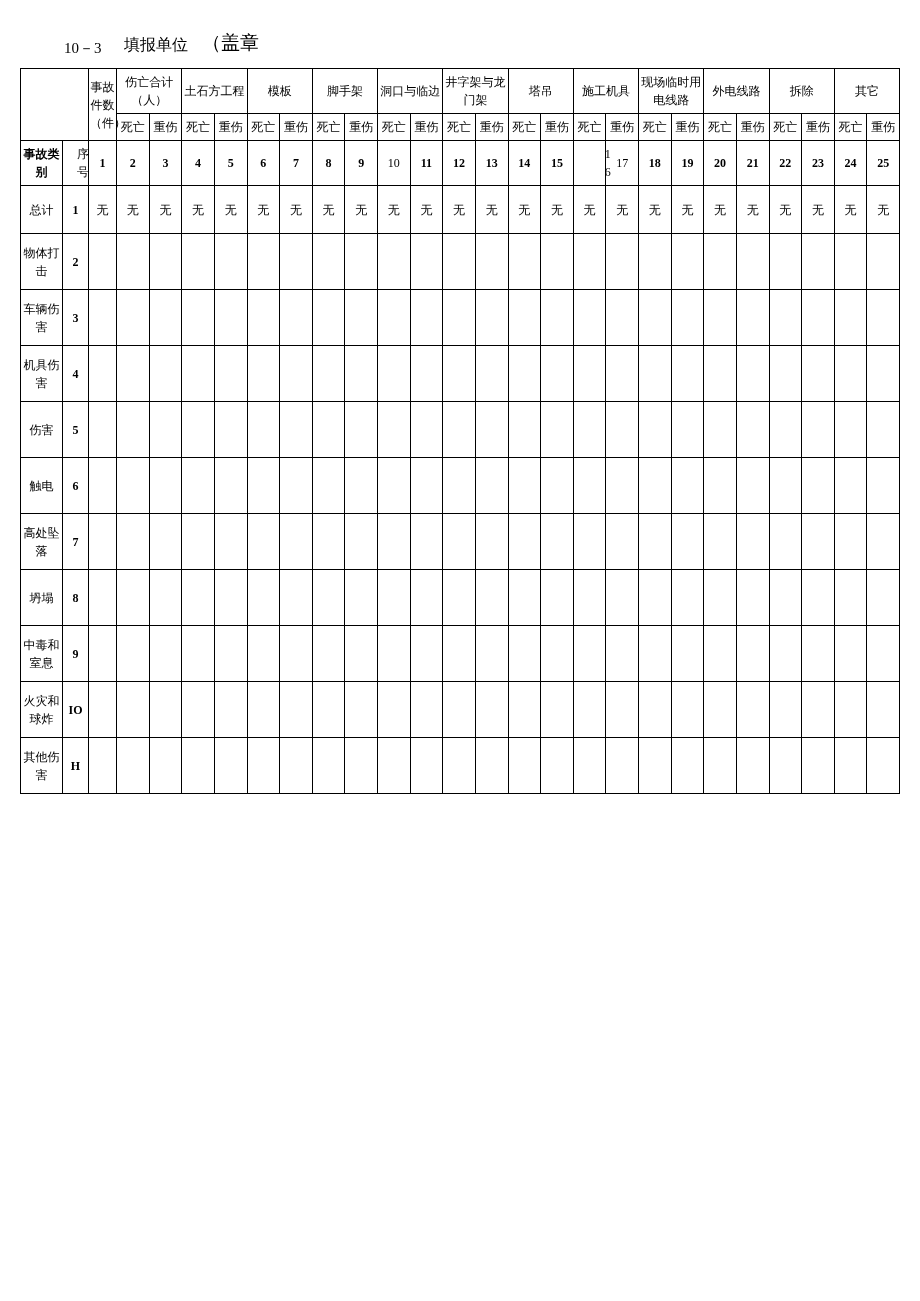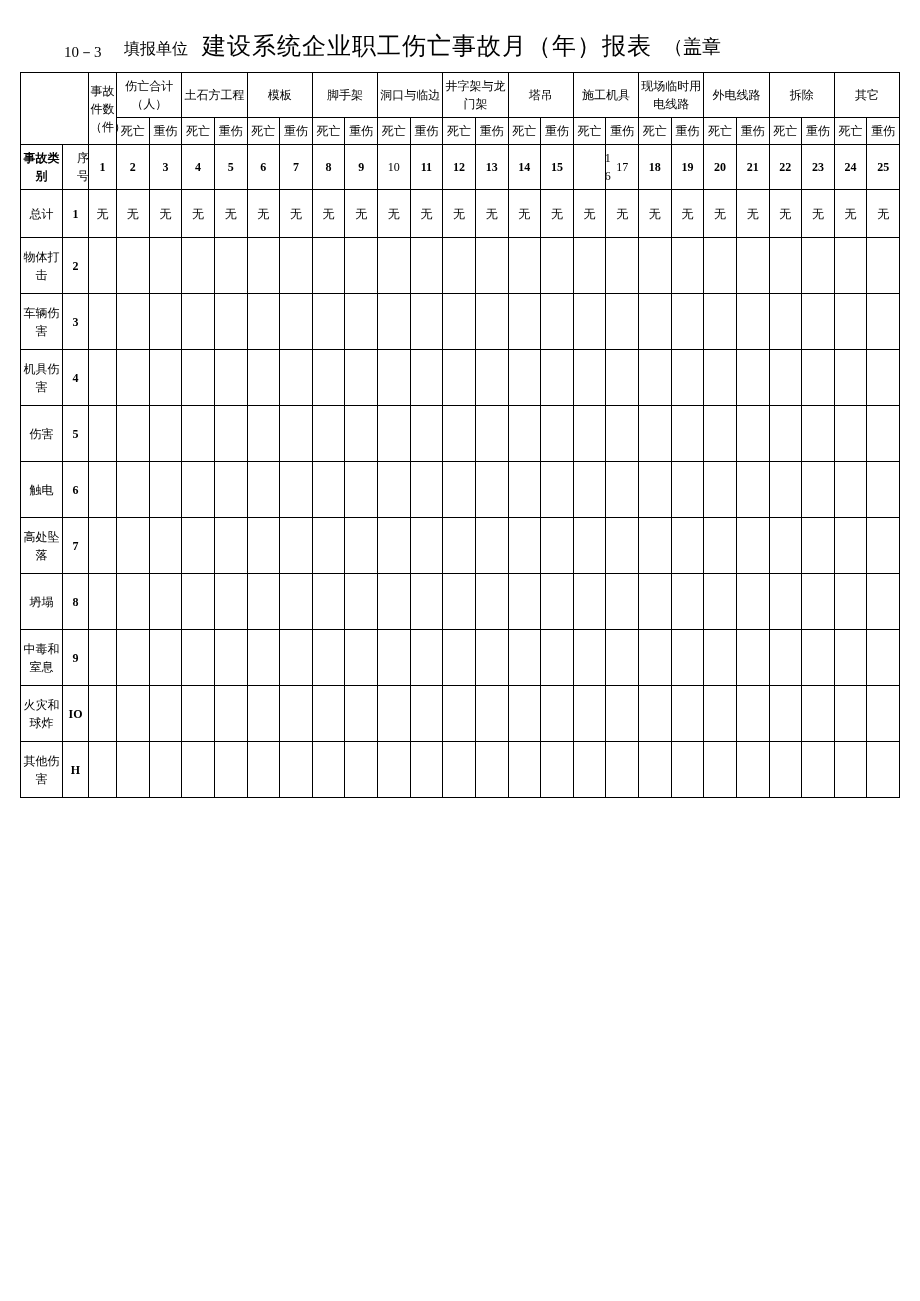--- a/index.html
+++ b/index.html
@@ -55,21 +55,20 @@
   .col-cnt { width: 28px; }
   tr.data-row td { height: 56px; }
   tr.total-row td { height: 48px; }
 </style>
 </head>
 <body>
 
 <div class="header-row">
   <div class="form-no">10－3</div>
   <div class="unit-label">填报单位</div>
-  <div class="title">建设系统企业职工伤亡事故月（年）报表</div>
   <div class="stamp">（盖章</div>
 </div>
 
 <table>
   <colgroup>
     <col class="col-cat">
     <col class="col-seq">
     <col class="col-cnt">
   </colgroup>
   <thead id="thead">

